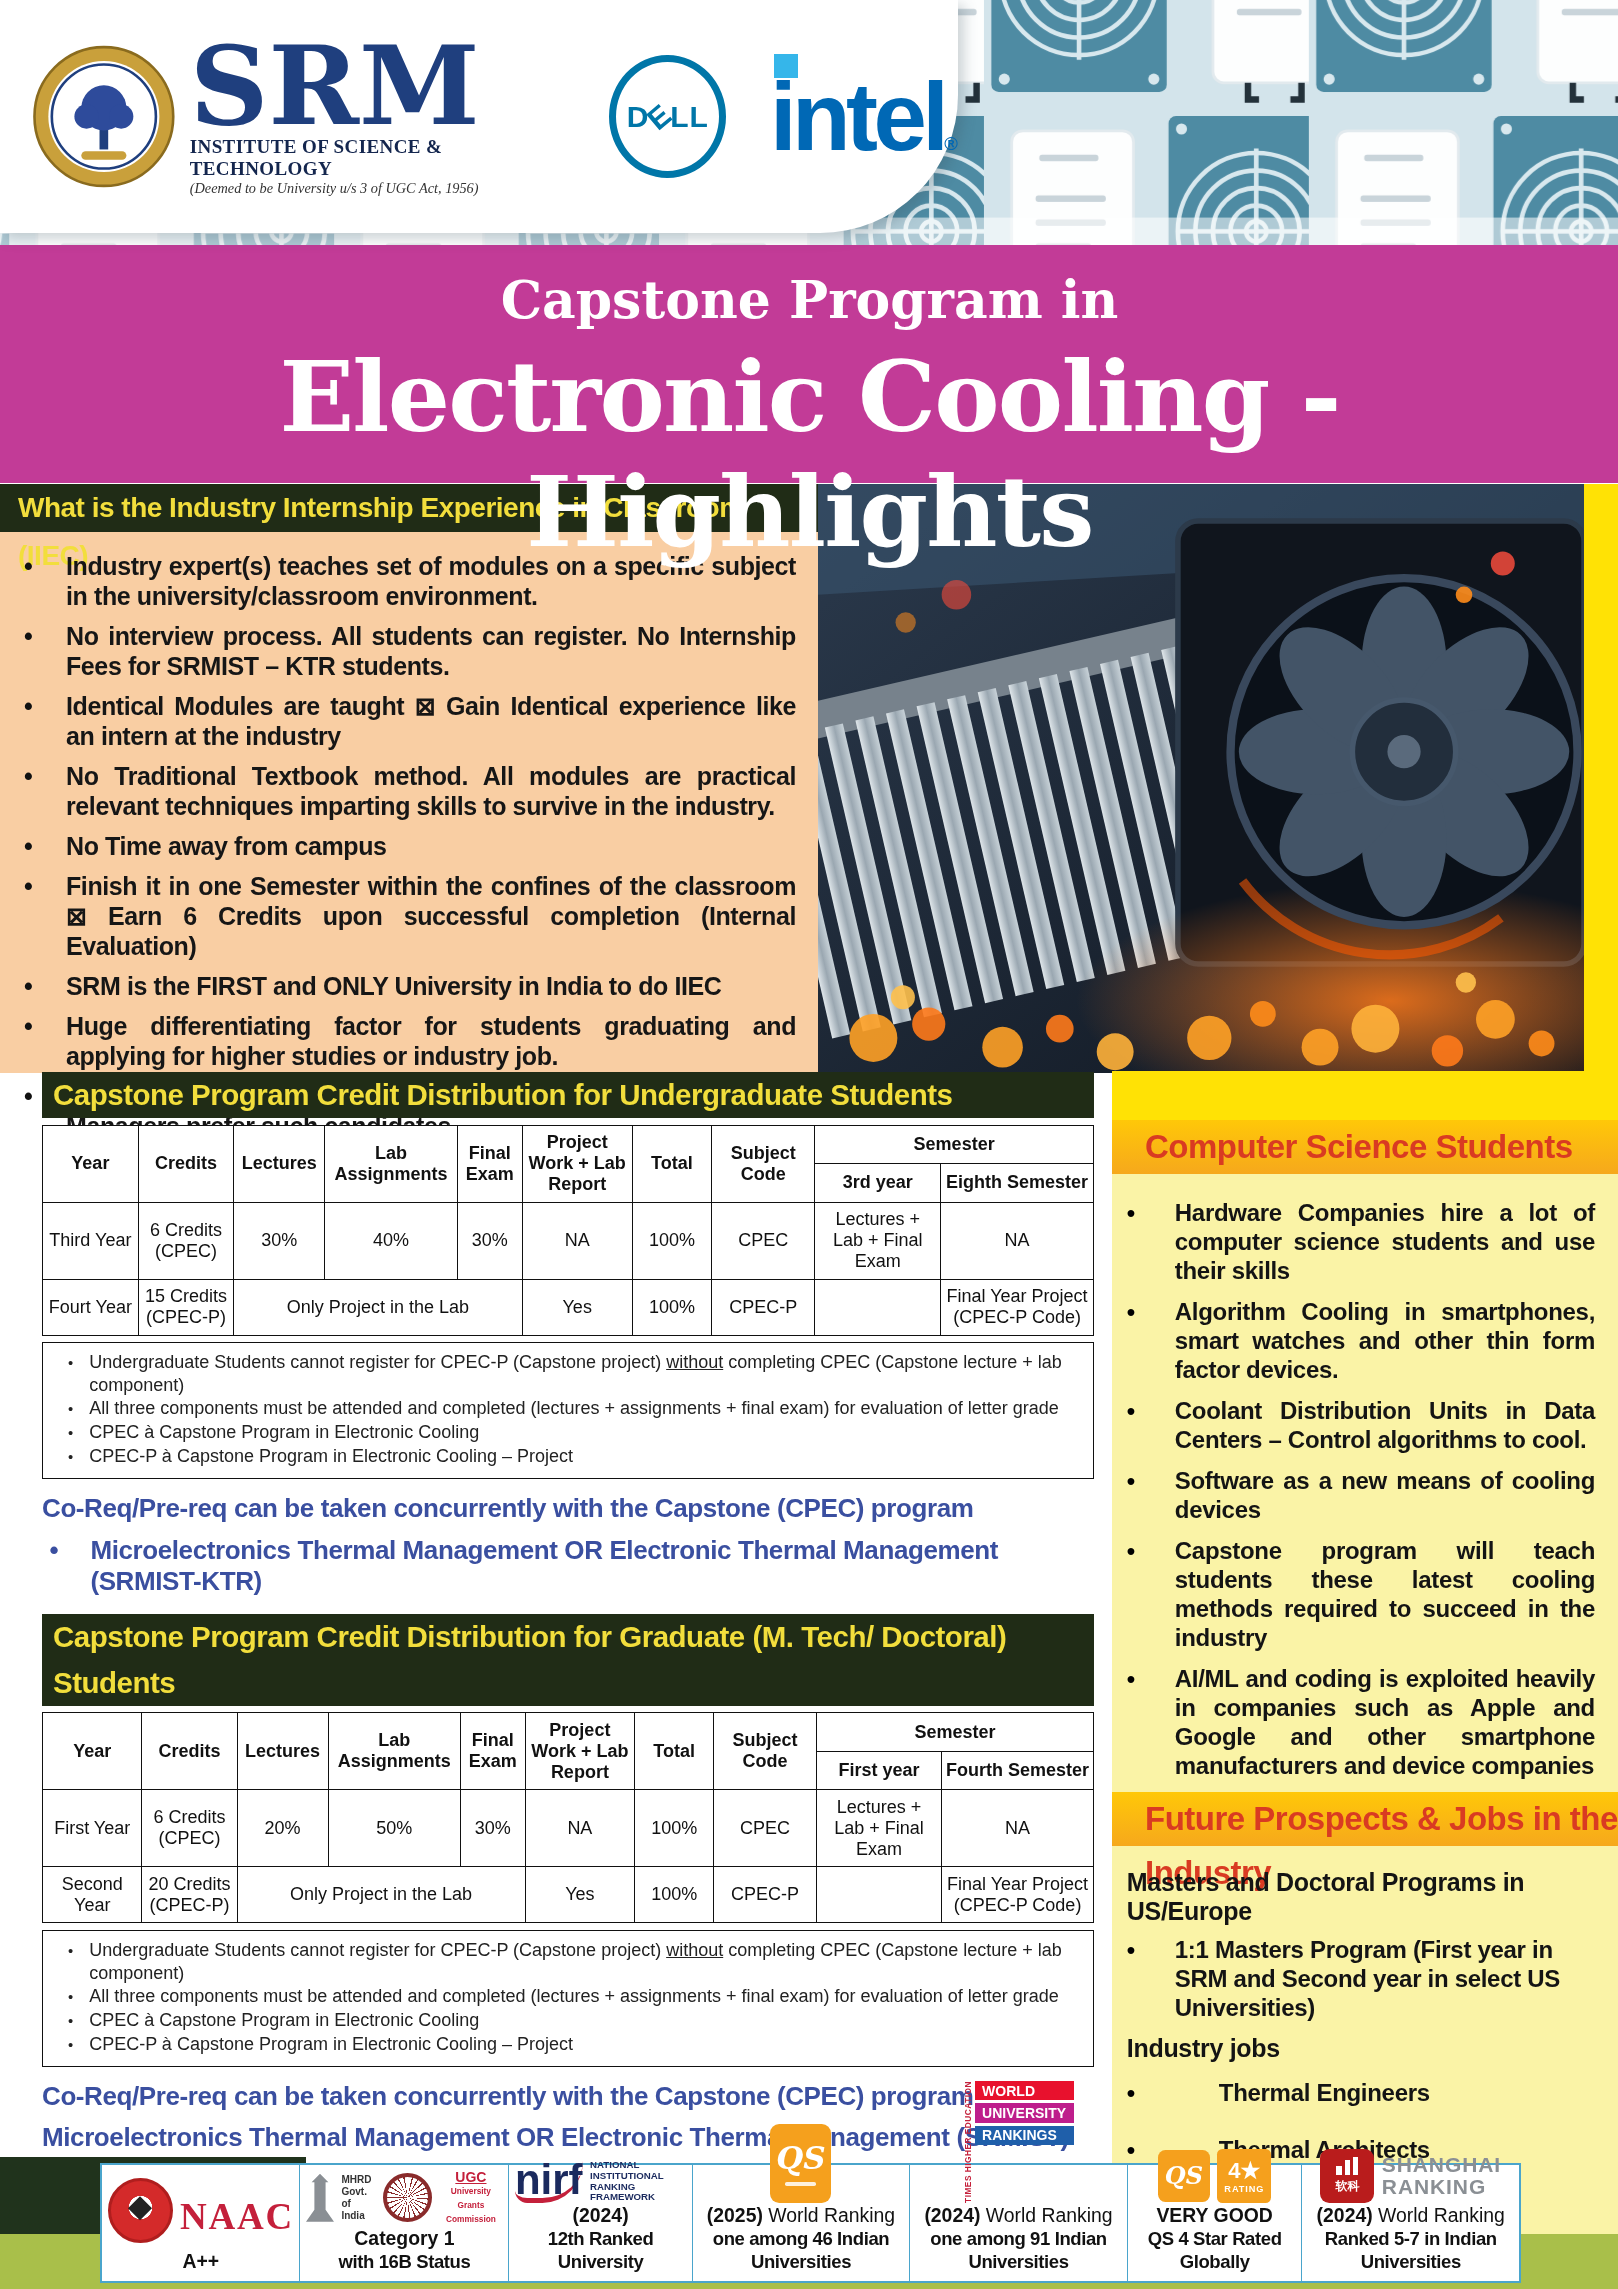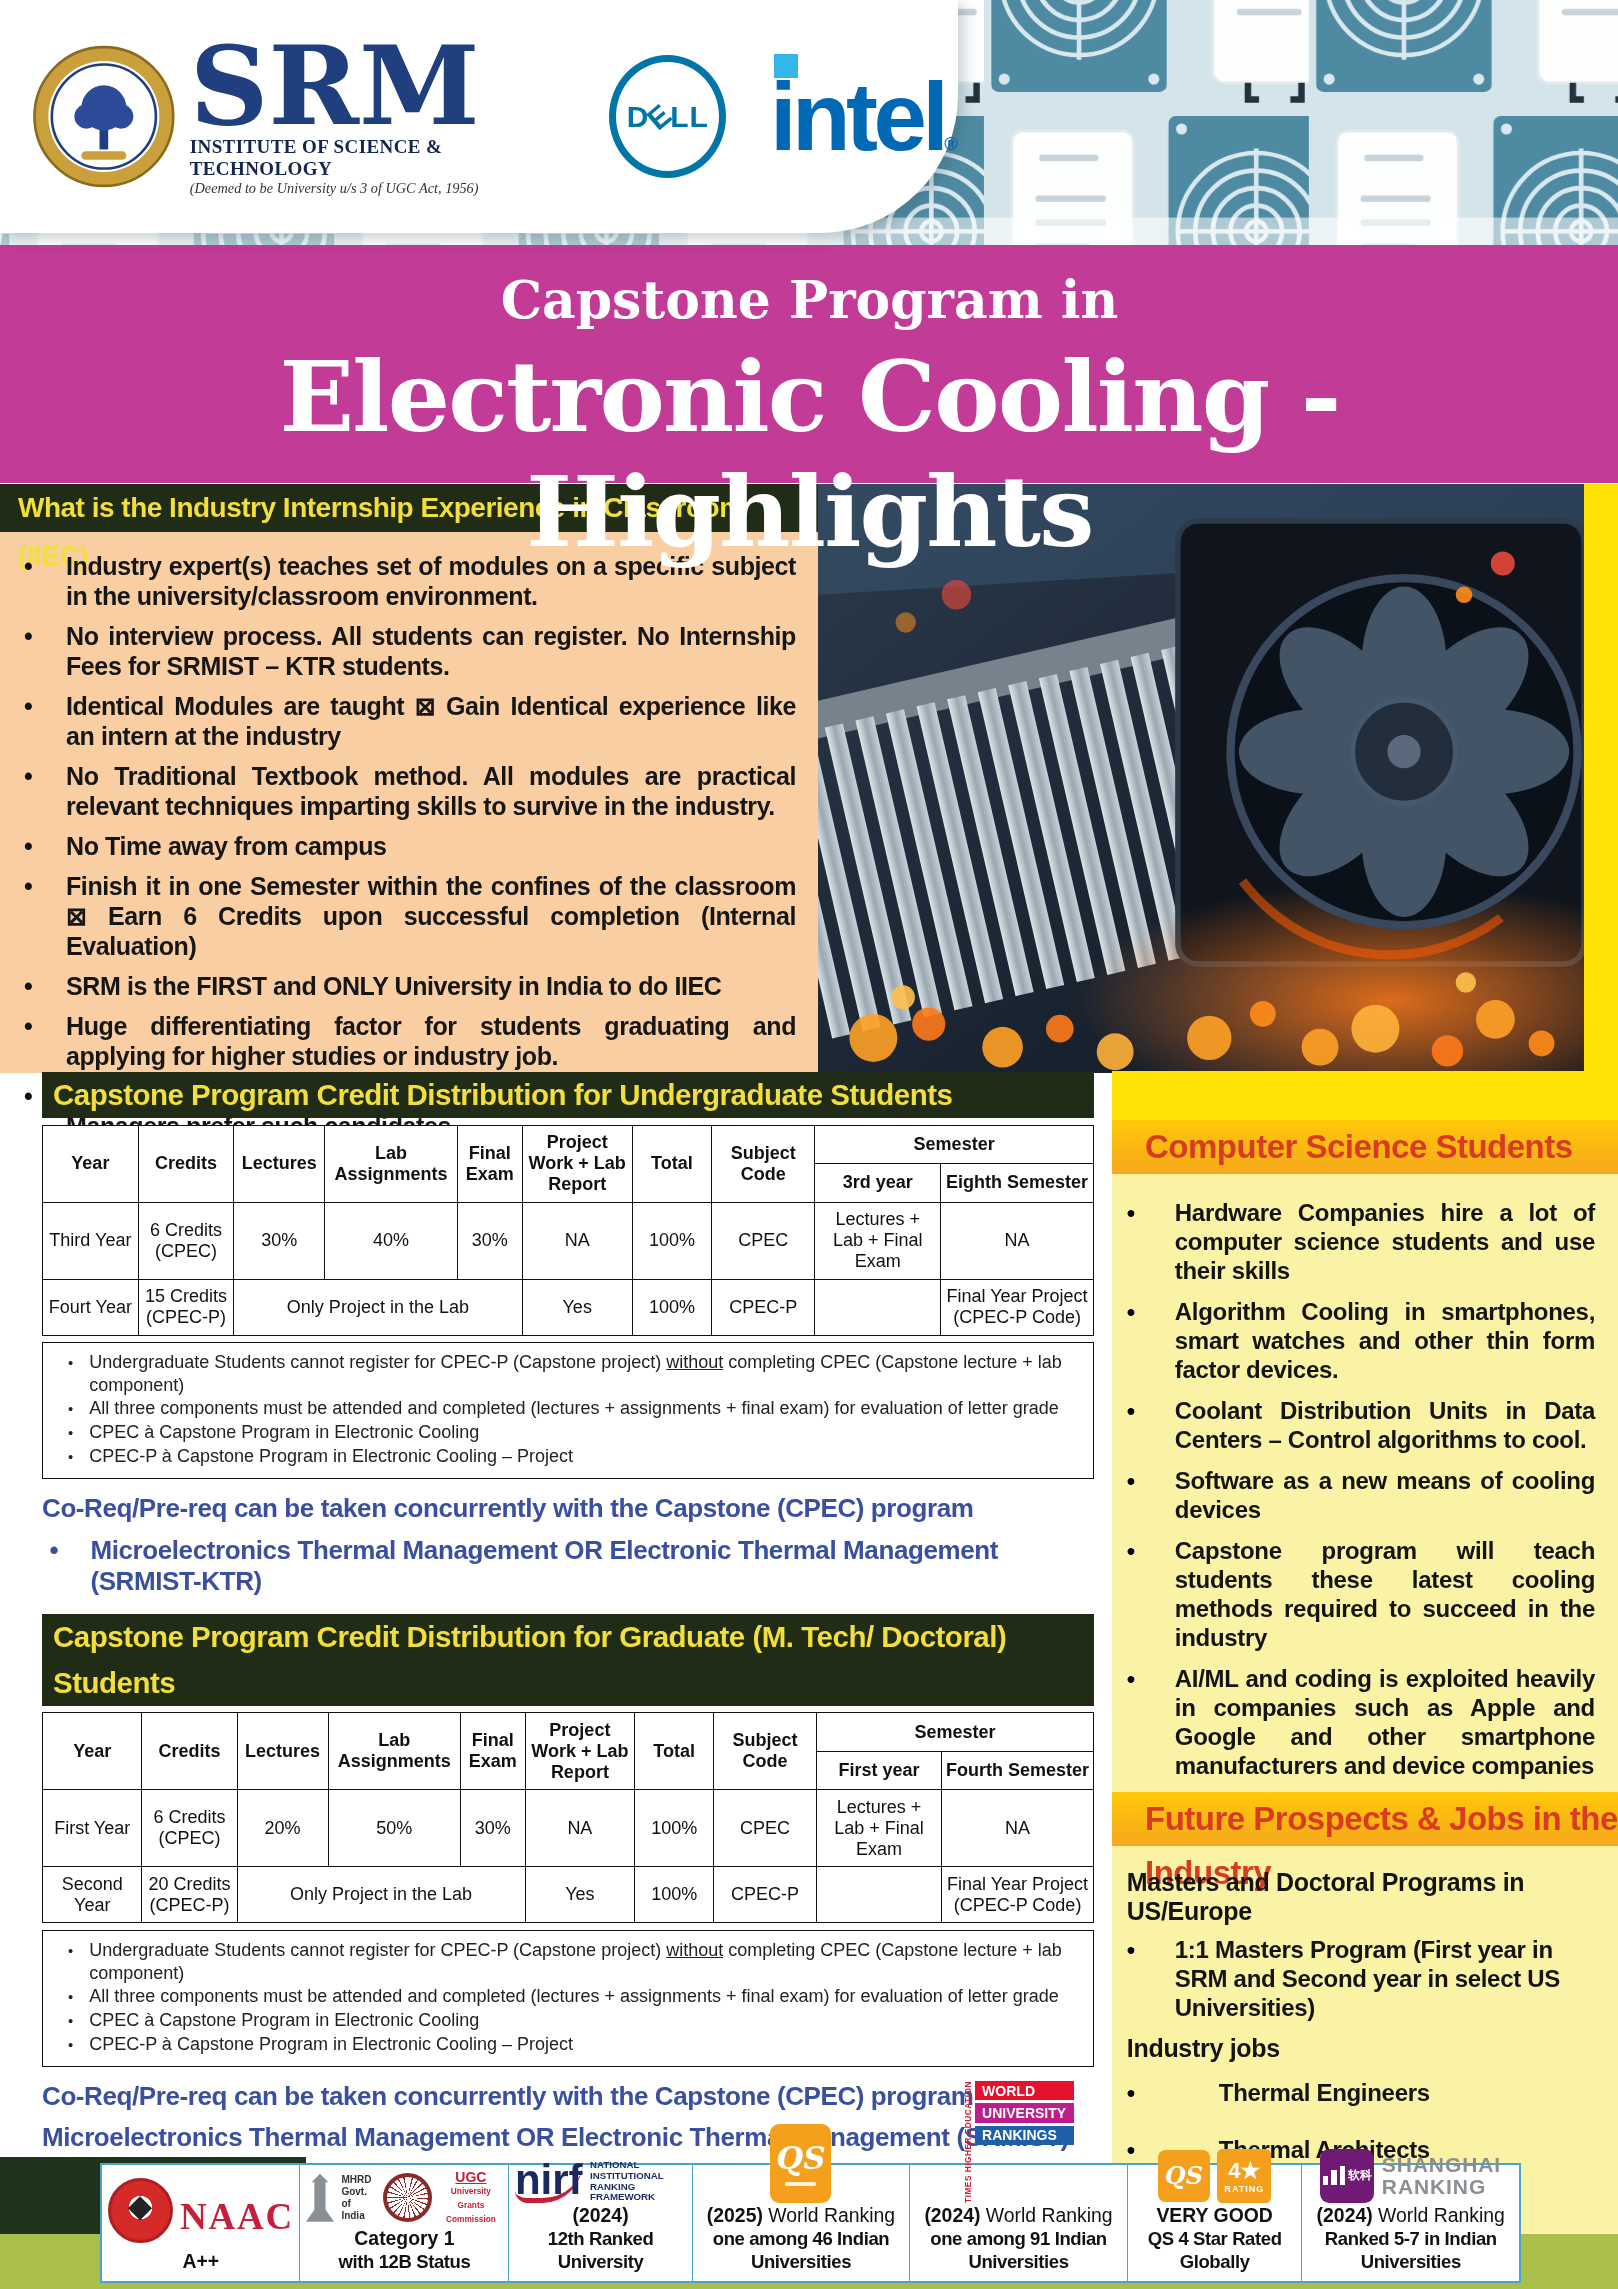--- a/index.html
+++ b/index.html
@@ -97,21 +97,21 @@
   .the-vert{writing-mode:vertical-rl;transform:rotate(180deg);font-size:8.3px;font-weight:bold;color:#C4203B;
             letter-spacing:0.5px;line-height:9.2px;}
   .the-chips{display:flex;flex-direction:column;gap:2.8px;}
   .chip{color:#fff;font-weight:bold;font-size:14px;padding:1.8px 7.4px;text-align:left;}
   .chip.w{background:#E8112D;} .chip.u{background:#BE1E8C;} .chip.r{background:#1F5FAA;}
   .qs-sq{width:52px;height:52px;background:#F5A01D;border-radius:7.4px;color:#fff;display:flex;align-items:center;
          justify-content:center;font-weight:bold;font-size:24px;font-family:"DejaVu Serif",serif;font-style:italic;flex:none;}
   .qs4{width:54px;height:54px;background:#F5A01D;border:1.8px solid #e0necb;border-radius:5.5px;color:#fff;display:flex;
        flex-direction:column;align-items:center;justify-content:center;font-weight:bold;font-size:22px;flex:none;}
   .qs4 small{font-size:9.2px;letter-spacing:0.9px;}
-  .sh-sq{width:54px;height:54px;background:#701a75;border-radius:9.2px;color:#fff;display:flex;flex-direction:row;
+  .sh-sq{width:54px;height:54px;background:#b91c1c;border-radius:9.2px;color:#fff;display:flex;flex-direction:column;
          align-items:center;justify-content:center;gap:2.8px;flex:none;}
   .sh-bars{display:flex;align-items:flex-end;gap:2.8px;height:18.5px;}
   .sh-bars i{display:block;width:5.5px;background:#fff;}
   .sh-name{color:#8a8f94;font-weight:bold;font-size:21px;line-height:22px;letter-spacing:0.9px;text-align:left;}
   .underl{text-decoration:underline;}
 </style>
 </head>
 <body>
 
 <div class="page">
@@ -528,21 +528,21 @@
       <div class="fl1">A++</div>
     </div>
     <div class="fcell" style="flex:1.15">
       <div class="flogo">
         <span class="pillar"></span>
         <span class="mhrd"><span>MHRD</span><br><span>Govt. of India</span></span>
         <span class="ugc-wheel"></span>
         <span class="ugc-text"><span style="text-decoration:underline">UGC</span><small>University Grants Commission</small></span>
       </div>
       <div class="fl1">Category 1</div>
-      <div class="fl2">with 12B Status</div>
+      <div class="fl2">with 16B Status</div>
     </div>
     <div class="fcell" style="flex:1">
       <div class="flogo">
         <span class="nirf-name">nirf</span>
         <span class="nirf-side">NATIONAL INSTITUTIONAL RANKING FRAMEWORK</span>
       </div>
       <div class="fl1">(2024)</div>
       <div class="fl2">12th Ranked University</div>
     </div>
     <div class="fcell" style="flex:1.2">

